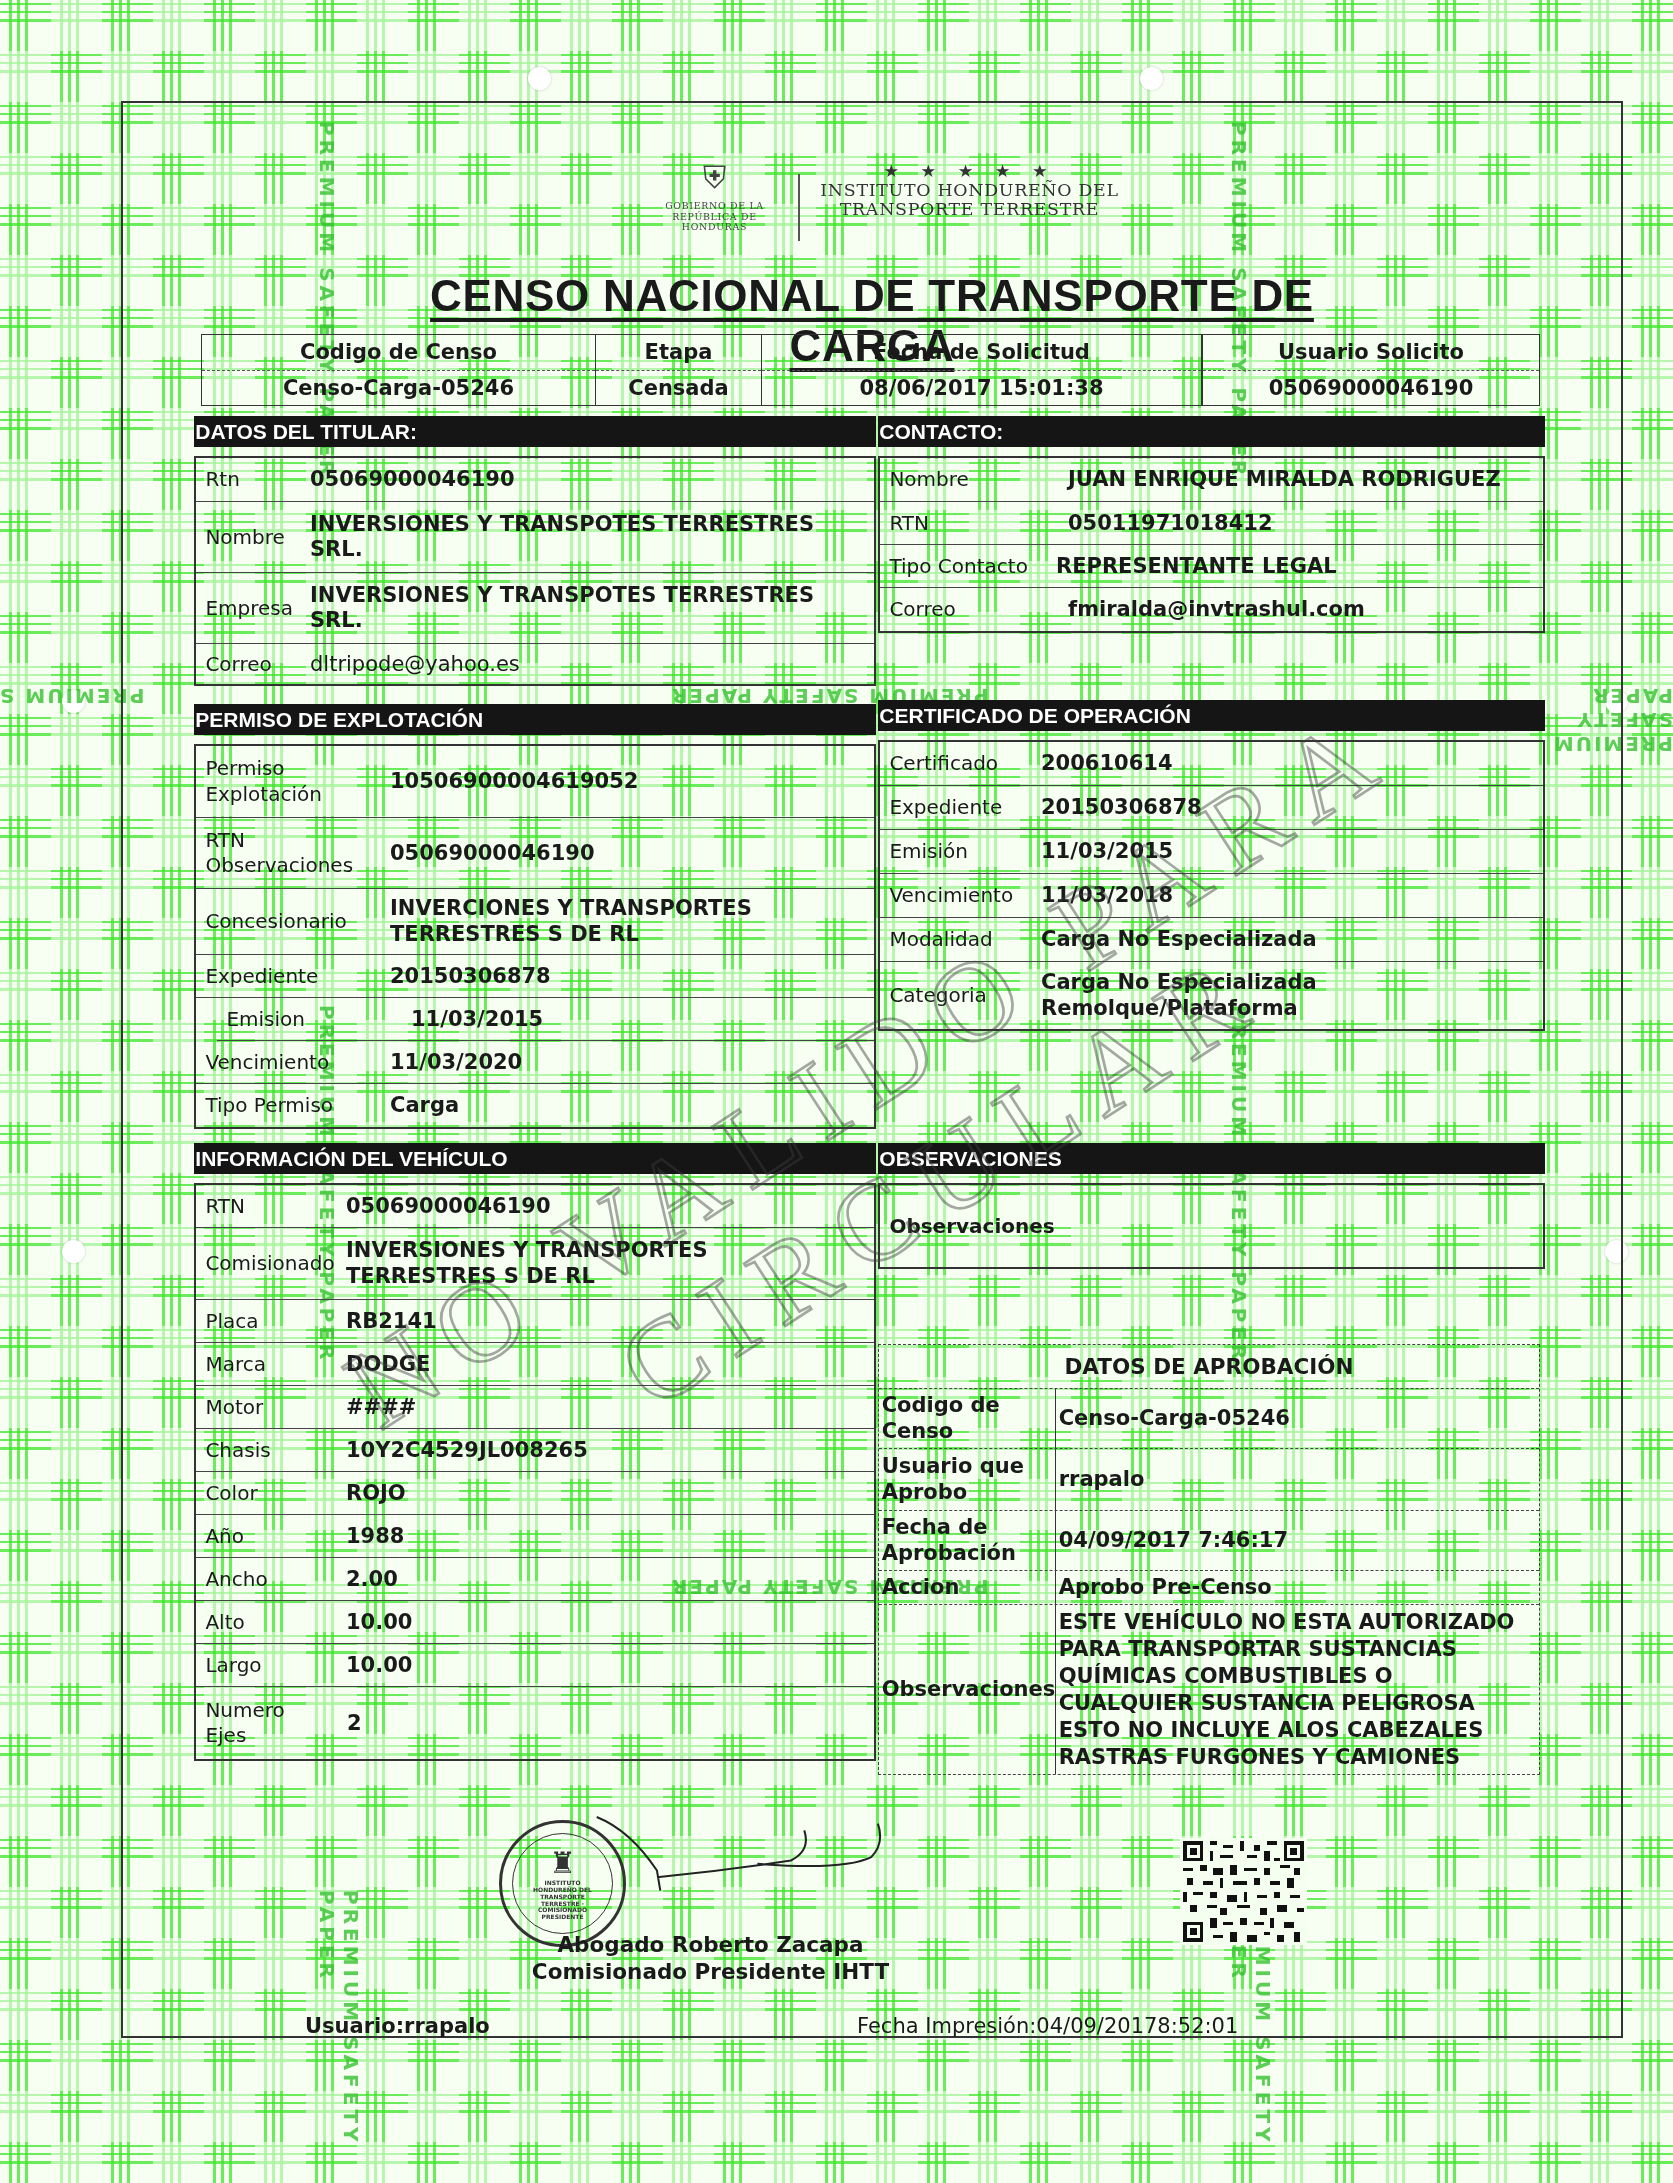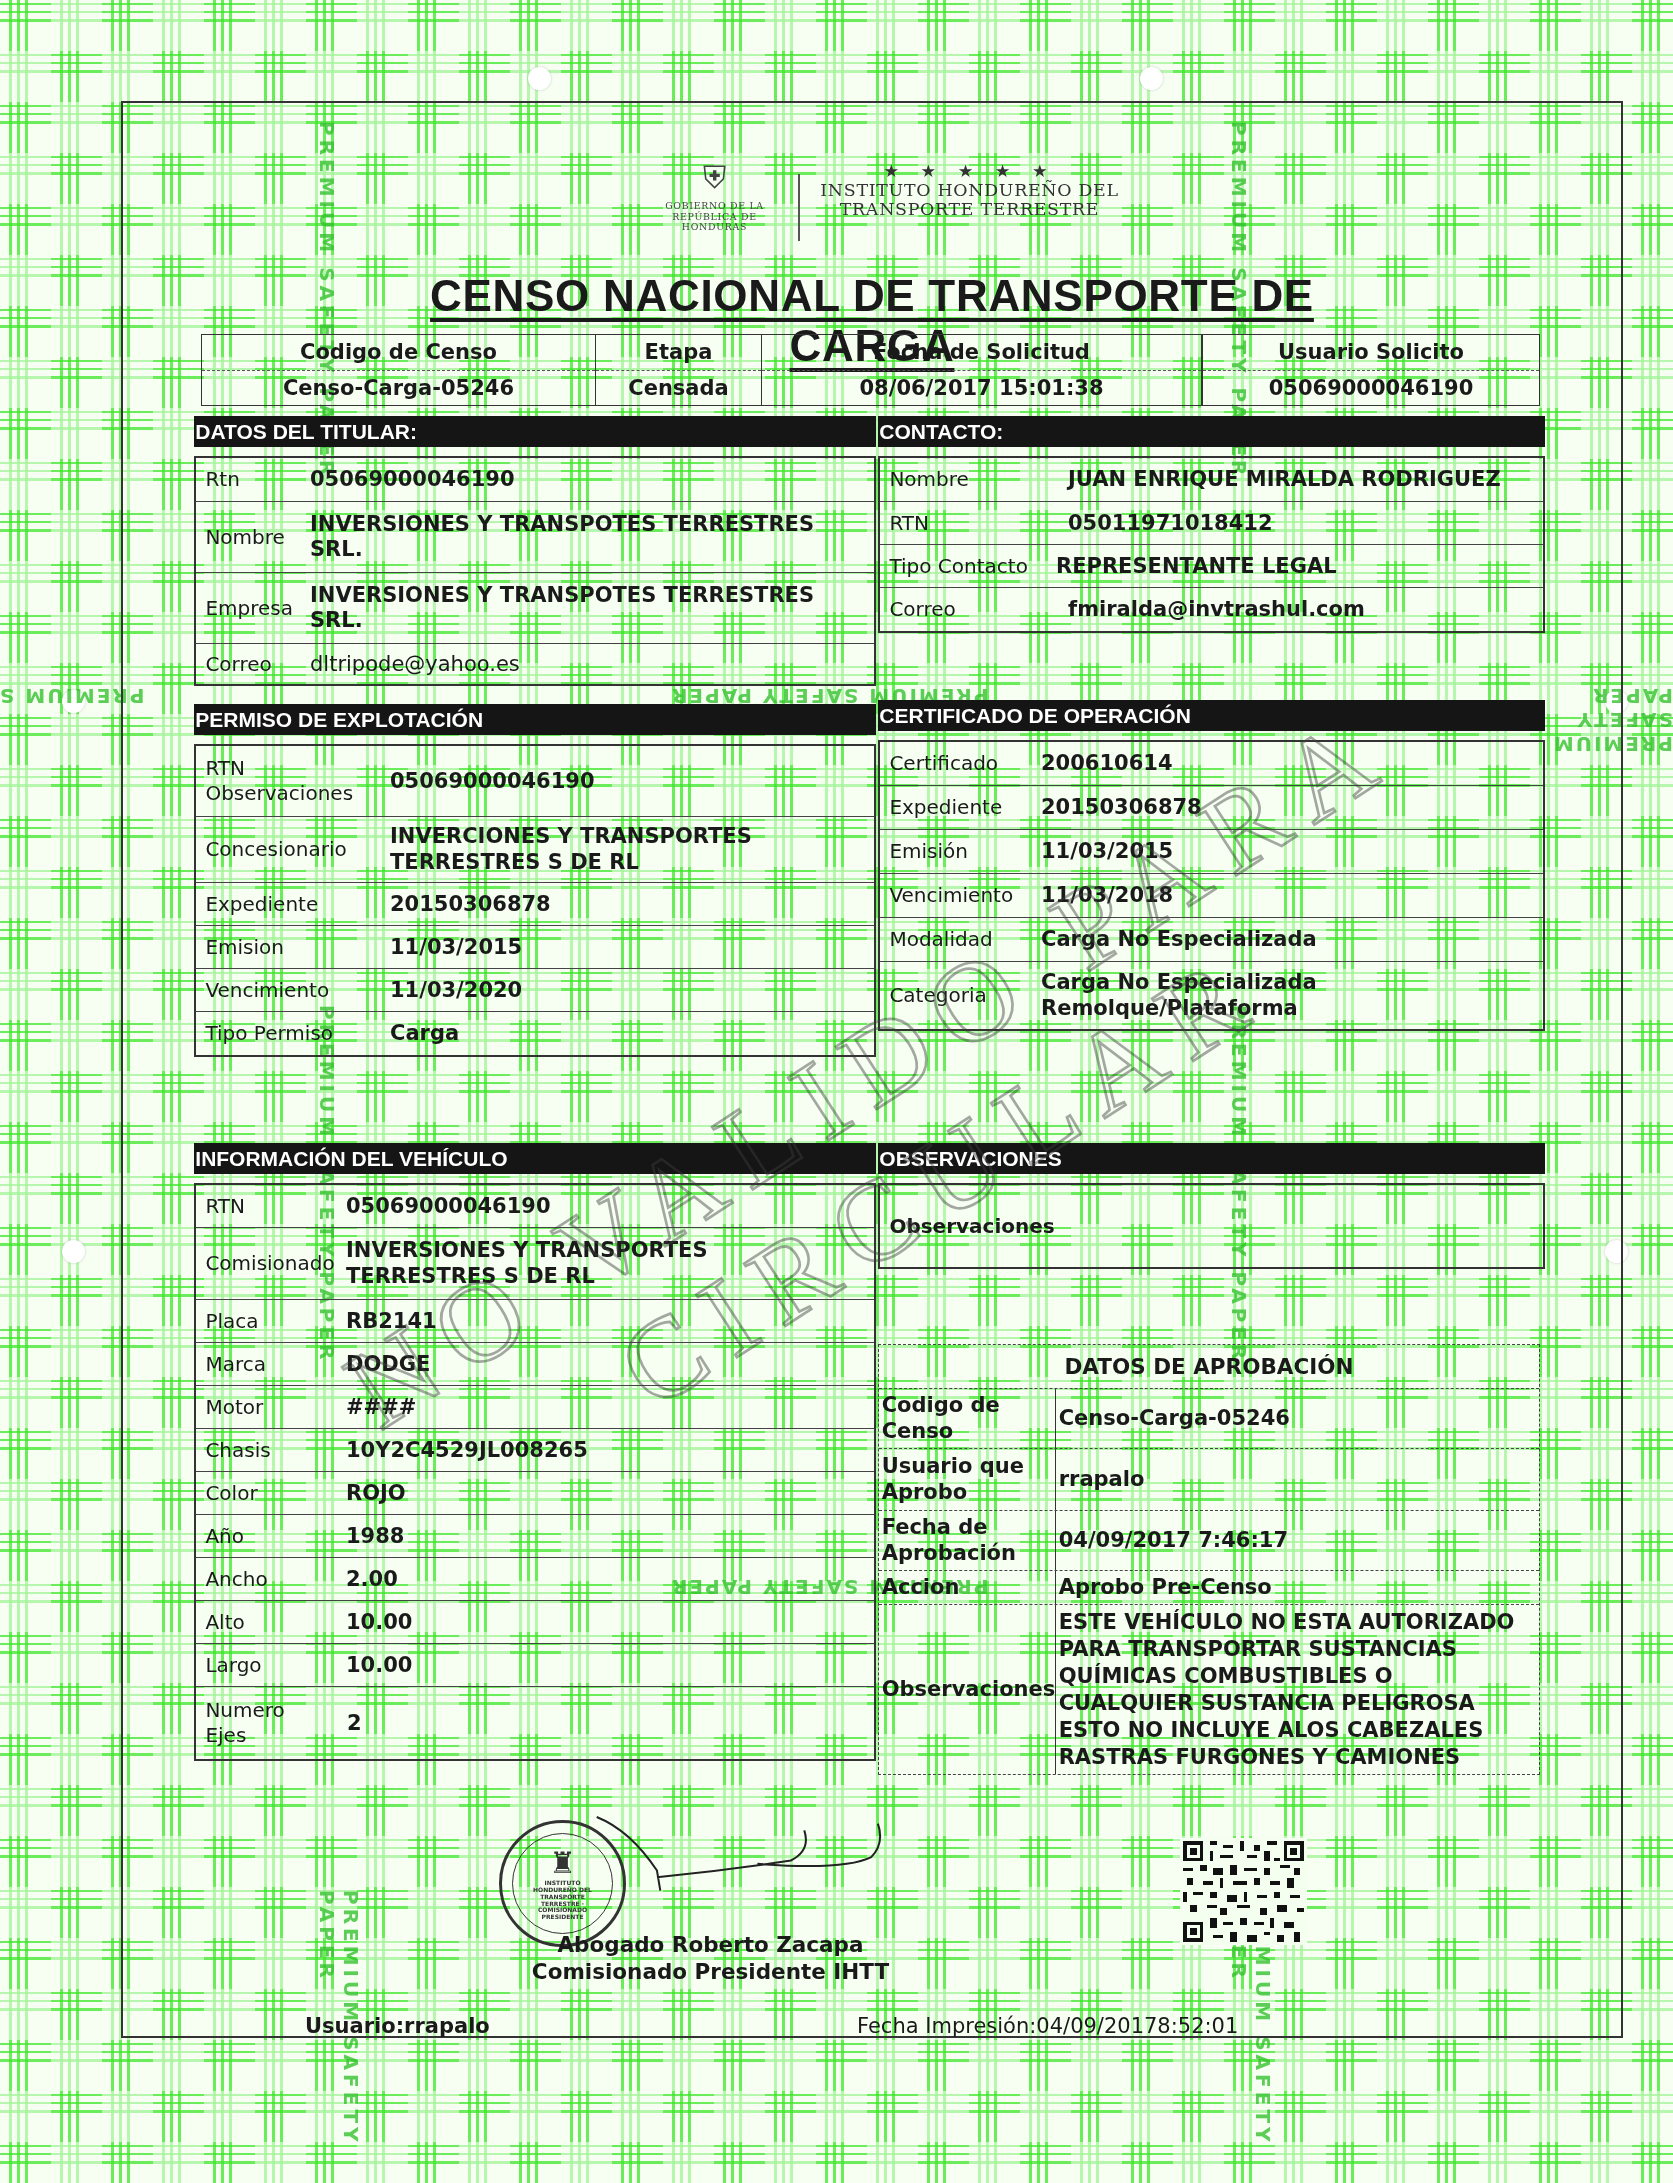--- a/index.html
+++ b/index.html
@@ -206,33 +206,37 @@
     <div class="row" style="height:43px;">
       <div class="lbl" style="width:188px;">Correo</div>
       <div class="val">fmiralda@invtrashul.com</div>
     </div>
   </div>
 </div>
 
 <div class="section" style="left:194px; top:704px; width:682px;">
   <div class="section-bar">PERMISO DE EXPLOTACIÓN</div>
   <div class="box">
+    <div class="row" style="height:72px;">
+      <div class="lbl" style="width:194px;">Permiso Explotación</div>
+      <div class="val">10506900004619052</div>
+    </div>
     <div class="row" style="height:71px;">
       <div class="lbl" style="width:194px;">RTN Observaciones</div>
       <div class="val">05069000046190</div>
     </div>
     <div class="row" style="height:66px;">
       <div class="lbl" style="width:194px;">Concesionario</div>
       <div class="val" style="width:389px;">INVERCIONES Y TRANSPORTES TERRESTRES S DE RL</div>
     </div>
     <div class="row" style="height:43px;">
       <div class="lbl" style="width:194px;">Expediente</div>
       <div class="val">20150306878</div>
     </div>
-    <div class="row" style="height:43px;">
+    <div class="row" style="height:43px;margin-left:21px;">
       <div class="lbl" style="width:194px;">Emision</div>
       <div class="val">11/03/2015</div>
     </div>
     <div class="row" style="height:43px;">
       <div class="lbl" style="width:194px;">Vencimiento</div>
       <div class="val">11/03/2020</div>
     </div>
     <div class="row" style="height:43px;">
       <div class="lbl" style="width:194px;">Tipo Permiso</div>
       <div class="val">Carga</div>

